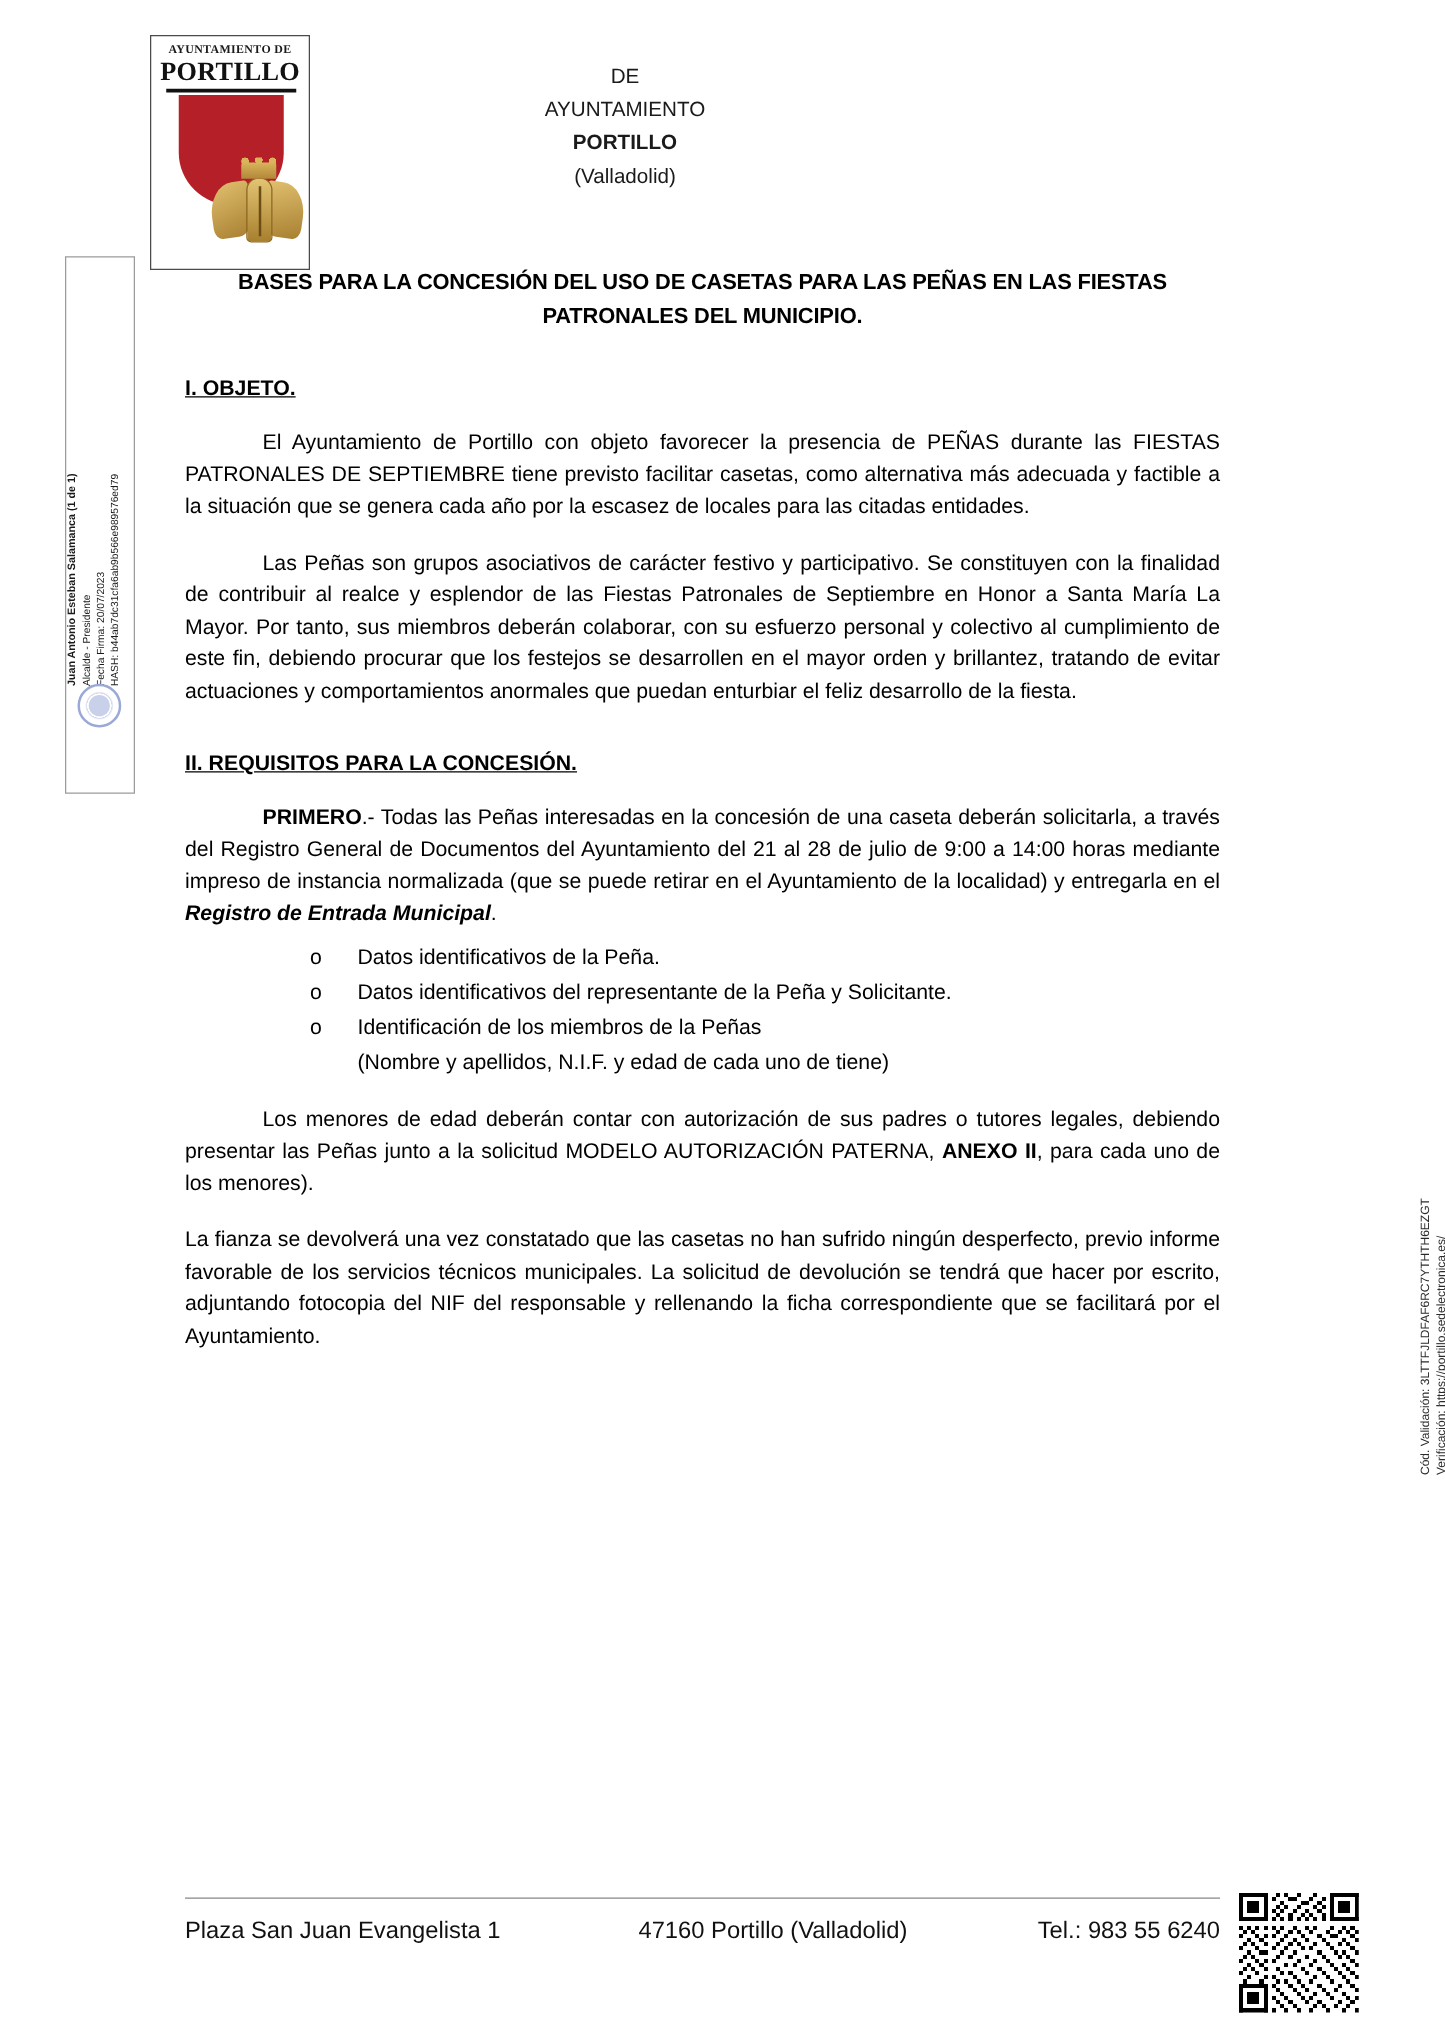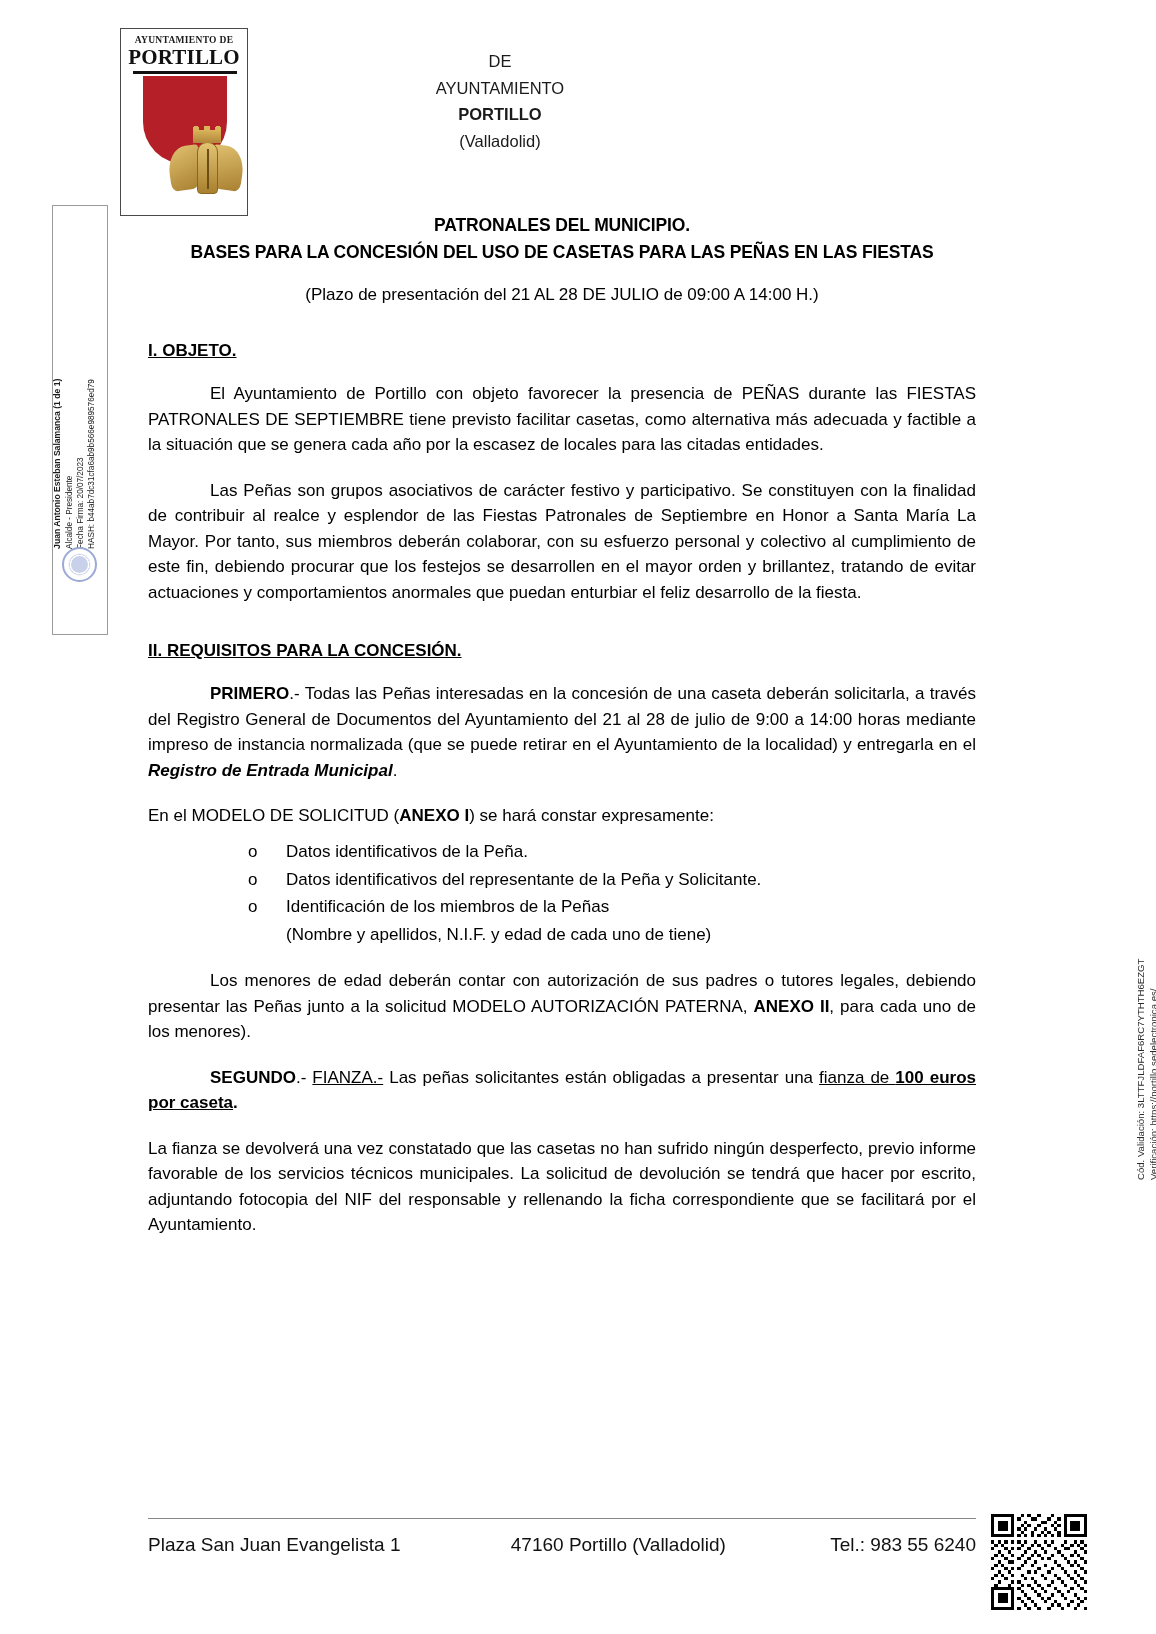--- a/index.html
+++ b/index.html
@@ -328,48 +328,45 @@
 
 <div class="ver-strip">
   <div>Cód. Validación: 3LTTFJLDFAF6RC7YTHTH6EZGT</div>
   <div>Verificación: https://portillo.sedelectronica.es/</div>
 
 </div>
 
 <div class="doc">
 
   <div class="title">
+    <div>BASES PARA LA CONCESIÓN DEL USO DE CASETAS PARA LAS PEÑAS EN LAS FIESTAS</div>
     <div>PATRONALES DEL MUNICIPIO.</div>
-    <div>BASES PARA LA CONCESIÓN DEL USO DE CASETAS PARA LAS PEÑAS EN LAS FIESTAS</div>
   </div>
 
-  <div class="subtitle">(Plazo de presentación del 21 AL 28 DE JULIO de 09:00 A 14:00 H.)</div>
 
   <div class="section-head">I. OBJETO.</div>
 
   <p class="body indent">El Ayuntamiento de Portillo con objeto favorecer la presencia de PEÑAS durante las FIESTAS PATRONALES DE SEPTIEMBRE tiene previsto facilitar casetas, como alternativa más adecuada y factible a la situación que se genera cada año por la escasez de locales para las citadas entidades.</p>
 
   <p class="body indent">Las Peñas son grupos asociativos de carácter festivo y participativo. Se constituyen con la finalidad de contribuir al realce y esplendor de las Fiestas Patronales de Septiembre en Honor a Santa María La Mayor. Por tanto, sus miembros deberán colaborar, con su esfuerzo personal y colectivo al cumplimiento de este fin, debiendo procurar que los festejos se desarrollen en el mayor orden y brillantez, tratando de evitar actuaciones y comportamientos anormales que puedan enturbiar el feliz desarrollo de la fiesta.</p>
 
   <div class="section-head">II. REQUISITOS PARA LA CONCESIÓN.</div>
 
   <p class="body indent"><span class="b">PRIMERO</span><span>.- Todas las Peñas interesadas en la concesión de una caseta deberán solicitarla, a través del Registro General de Documentos del Ayuntamiento del 21 al 28 de julio de 9:00 a 14:00 horas mediante impreso de instancia normalizada (que se puede retirar en el Ayuntamiento de la localidad) y entregarla en el </span><span class="bi">Registro de Entrada Municipal</span><span>.</span></p>
 
-  <p class="body"><span>En el MODELO DE SOLICITUD (</span><span class="b">ANEXO I</span><span>) se hará constar expresamente:</span></p>
 
   <ul class="opts">
     <li><span class="marker">o</span><span>Datos identificativos de la Peña.</span></li>
     <li><span class="marker">o</span><span>Datos identificativos del representante de la Peña y Solicitante.</span></li>
     <li><span class="marker">o</span><span>Identificación de los miembros de la Peñas</span></li>
     <li class="noMarker"><span class="marker"></span><span>(Nombre y apellidos, N.I.F. y edad de cada uno de tiene)</span></li>
   </ul>
 
   <p class="body indent"><span>Los menores de edad deberán contar con autorización de sus padres o tutores legales, debiendo presentar las Peñas junto a la solicitud MODELO AUTORIZACIÓN PATERNA, </span><span class="b">ANEXO II</span><span>, para cada uno de los menores).</span></p>
 
-  <p class="body indent"><span class="b">SEGUNDO</span><span>.- </span><span class="u">FIANZA.-</span><span> Las peñas solicitantes están obligadas a presentar una </span><span class="u">fianza de </span><span class="u b">100 euros por caseta</span><span class="b">.</span></p>
 
   <p class="body">La fianza se devolverá una vez constatado que las casetas no han sufrido ningún desperfecto, previo informe favorable de los servicios técnicos municipales. La solicitud de devolución se tendrá que hacer por escrito, adjuntando fotocopia del NIF del responsable y    rellenando la ficha correspondiente que se facilitará por el Ayuntamiento.</p>
 </div>
 
 <div class="footer-rule"></div>
 <div class="footer">
   <span>Plaza San Juan Evangelista 1</span>
   <span class="mid">47160  Portillo  (Valladolid)</span>
   <span>Tel.: 983 55 6240</span>
 </div>

